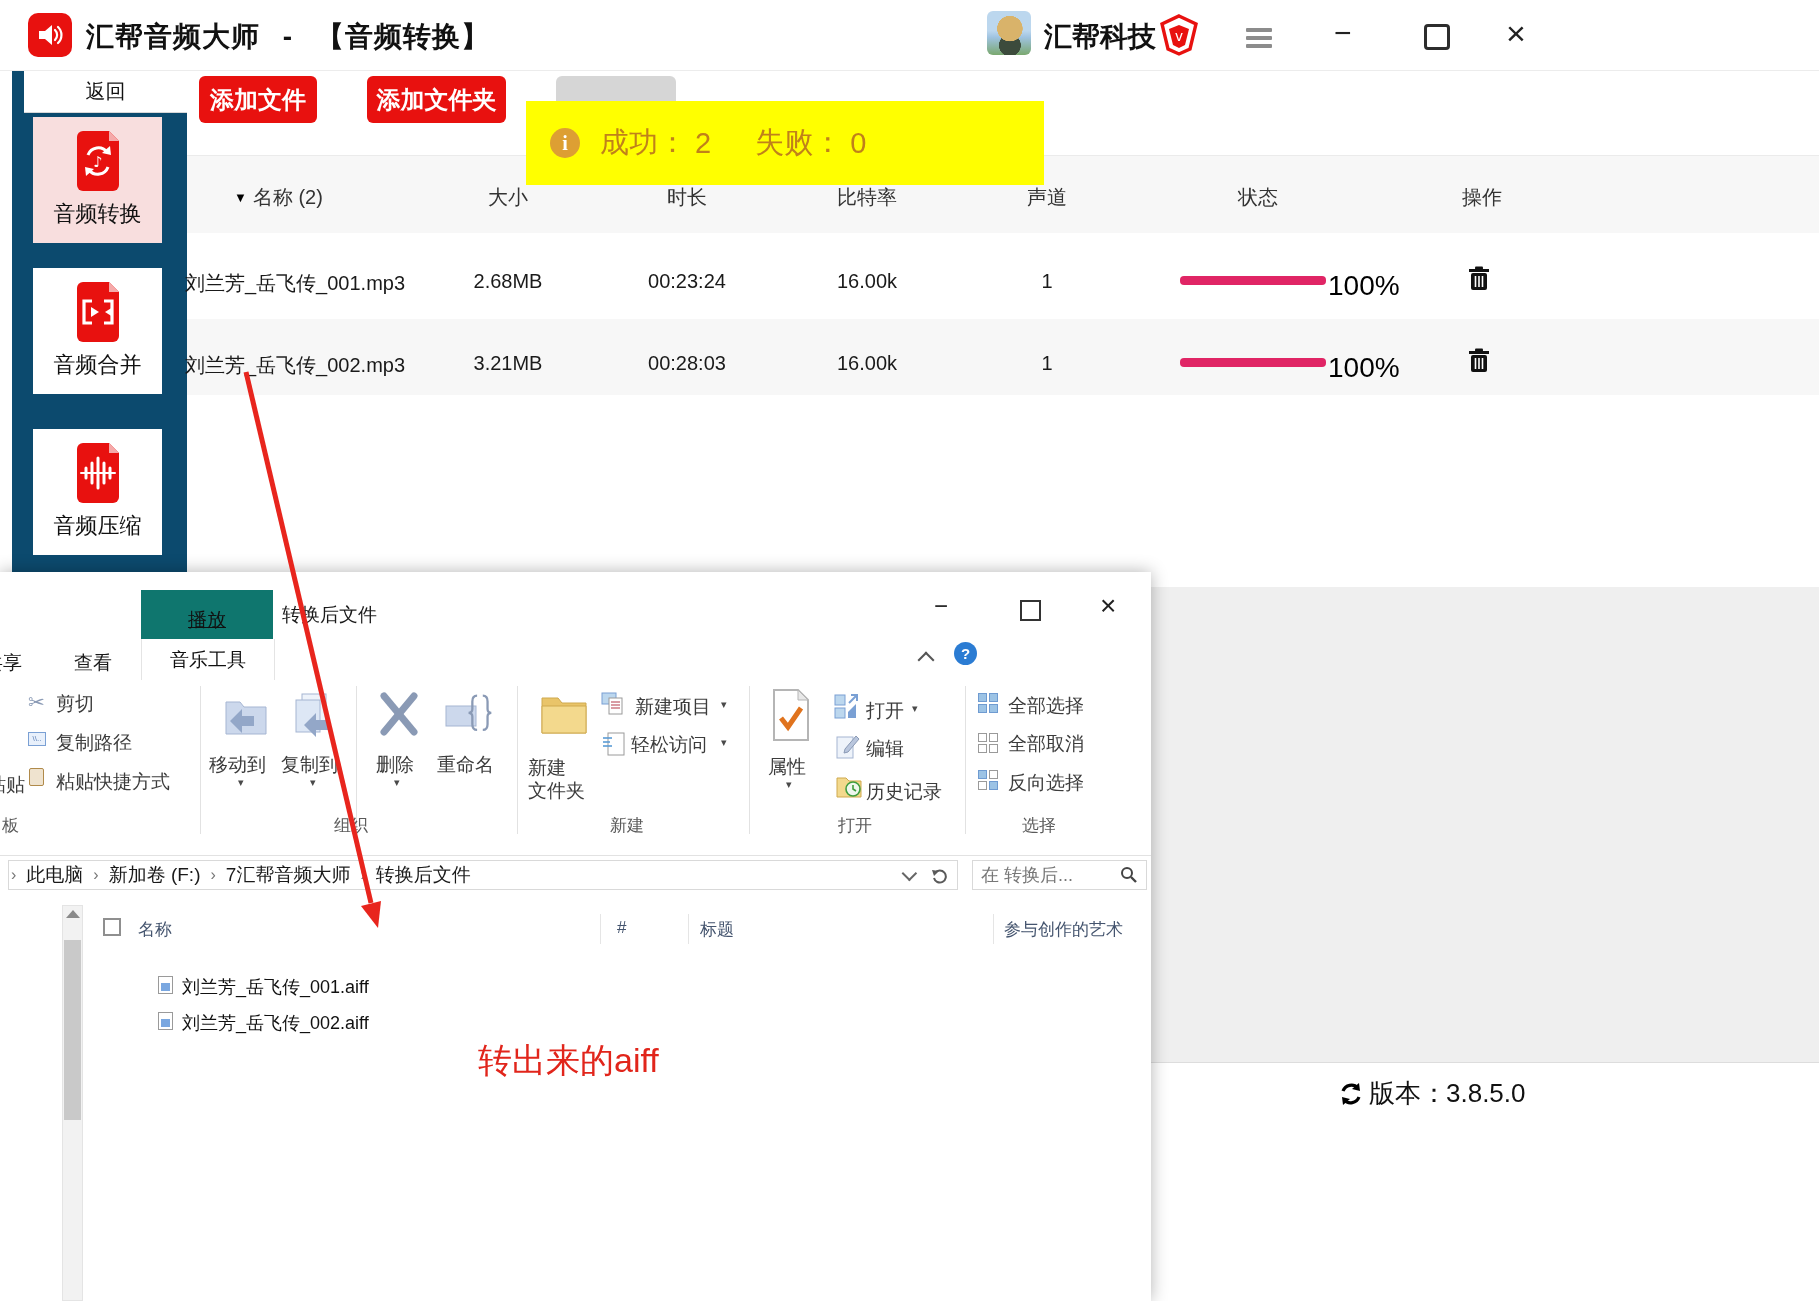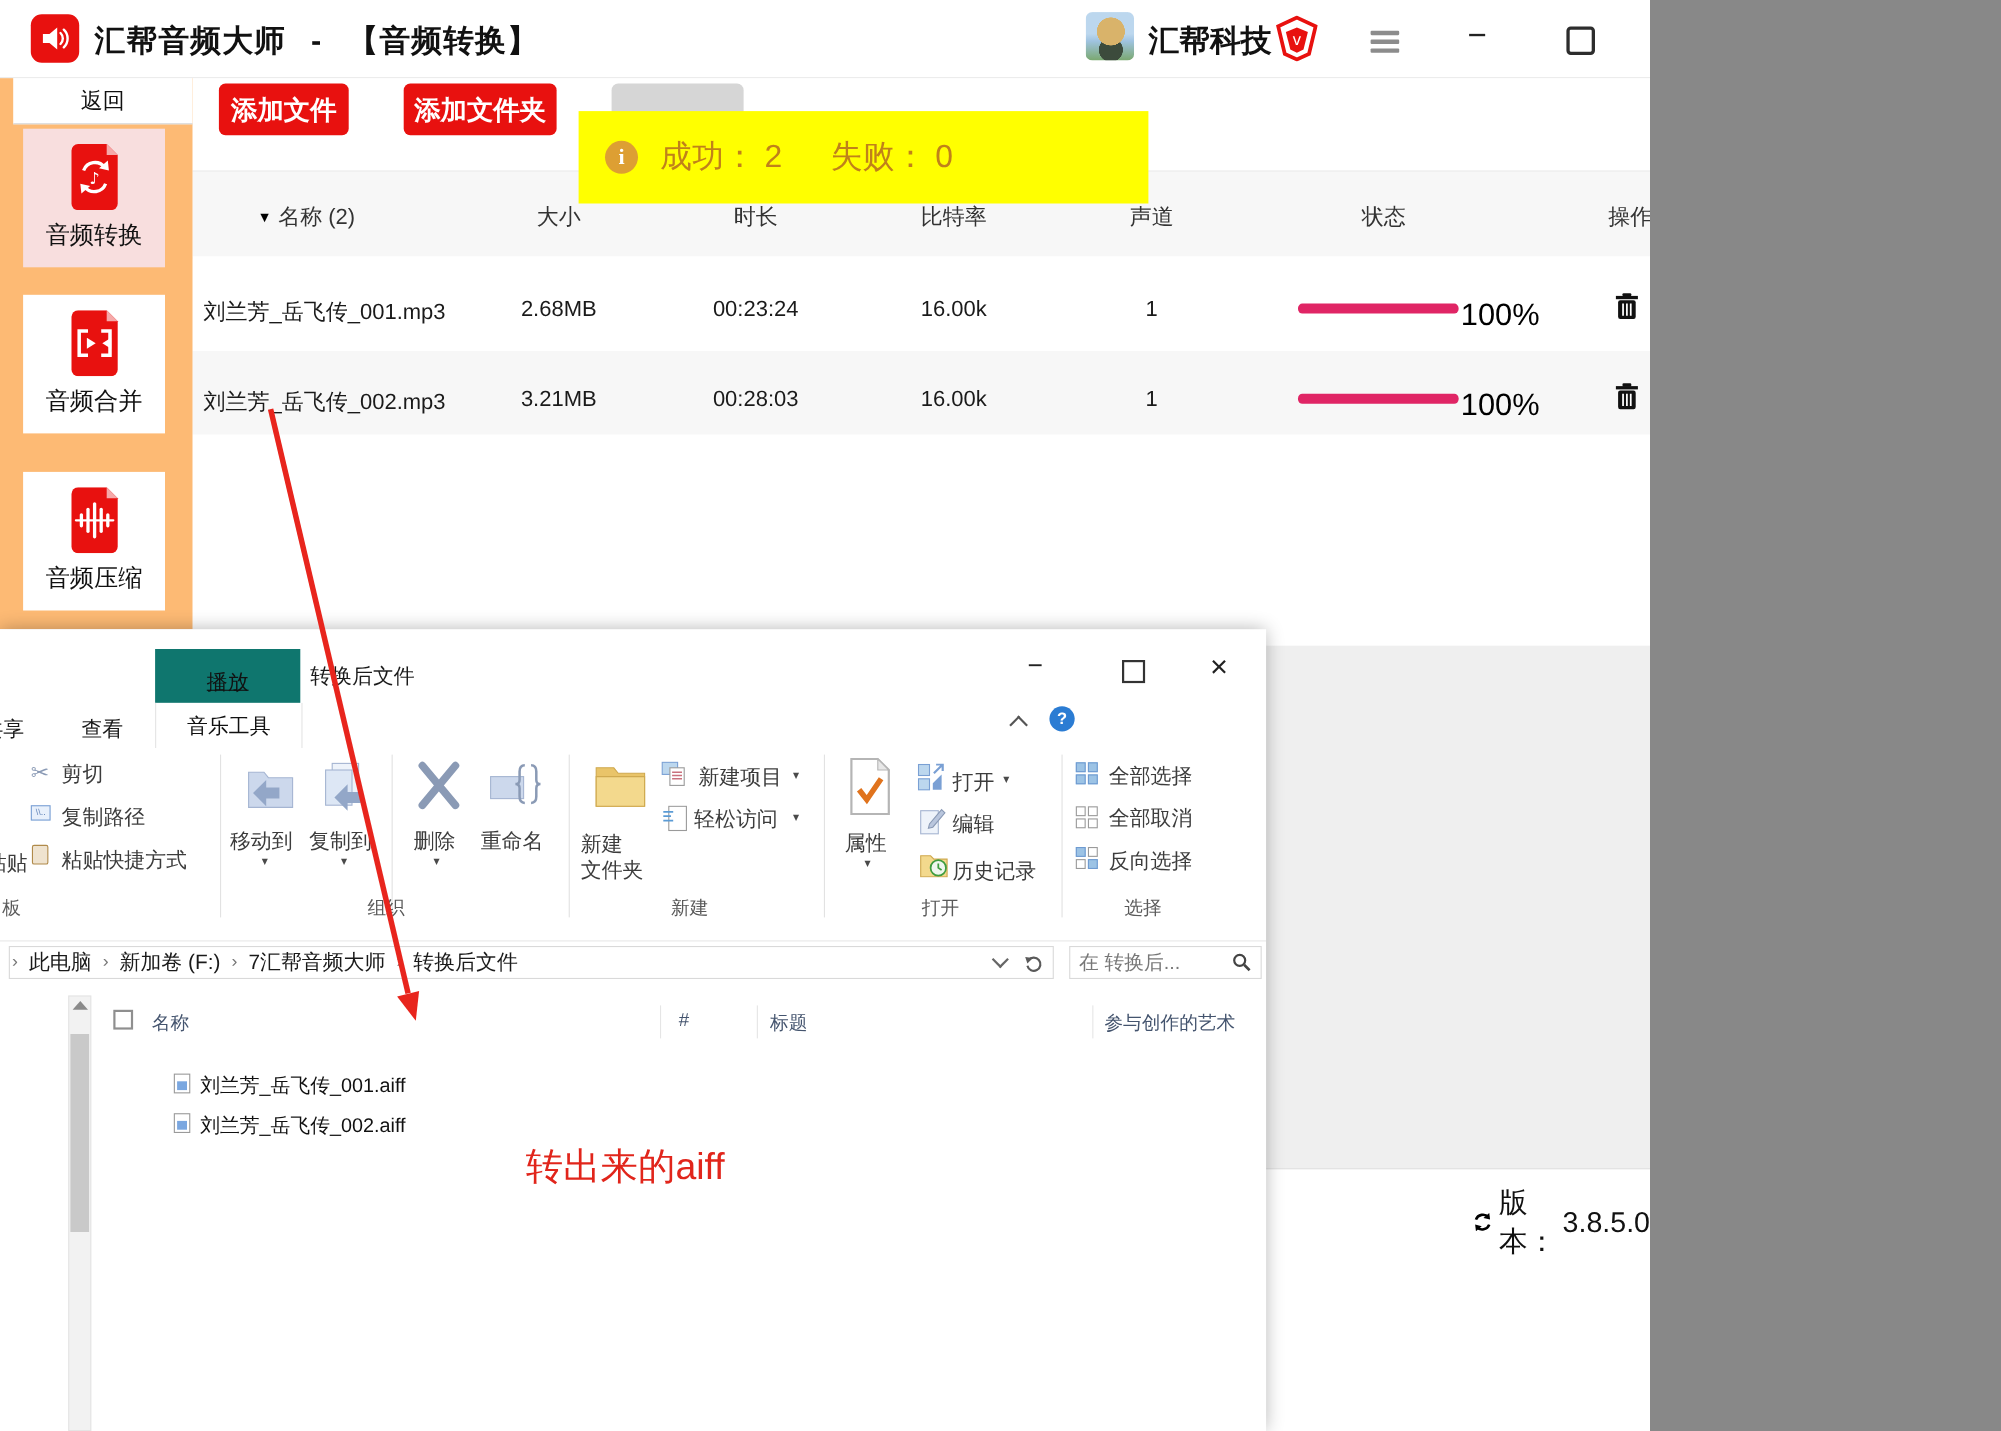--- a/index.html
+++ b/index.html
@@ -1,34 +1,34 @@
 <!DOCTYPE html>
 <html><head>
 <meta charset="utf-8">
 <style>
   html,body{margin:0;padding:0;background:#888;}
-  .stage{position:relative;width:1500px;height:1301px;background:#fff;overflow:hidden;
+  .stage{position:relative;width:1819px;height:1301px;background:#fff;overflow:hidden;
          font-family:"Liberation Sans","DejaVu Sans",sans-serif;color:#111;}
   .ab{position:absolute;}
   
   .titlebar{left:0;top:0;width:1819px;height:70px;background:#fff;border-bottom:1px solid #ececec;z-index:20;}
   .appicon{left:28px;top:13px;width:44px;height:44px;background:#e8110f;border-radius:10px;
            display:flex;align-items:center;justify-content:center;}
   .apptitle{left:86px;top:18px;font-size:28px;font-weight:bold;letter-spacing:1px;}
   .brand{left:1044px;top:18px;font-size:28px;font-weight:bold;}
   .avatar{left:987px;top:11px;width:44px;height:44px;border-radius:6px;
           background:
             radial-gradient(circle at 52% 40%, #d9b36a 0 36%, rgba(0,0,0,0) 37%),
             radial-gradient(circle at 52% 78%, #3c4b3c 0 26%, rgba(0,0,0,0) 27%),
             linear-gradient(#bcd7ee 0 45%, #9fc3e0 60%, #7aa86f);}
   .hamburger span{display:block;width:26px;height:4px;background:#8c8c8c;margin:4px 0;border-radius:1px;}
   .winbtn{font-size:30px;color:#222;line-height:30px;}
   .maxbox{width:20px;height:20px;border:3px solid #2d2d2d;border-radius:4px;}
   
-  .sidebar{left:0;top:70px;width:175px;height:502px;background:#fdba74;z-index:5;}
+  .sidebar{left:12px;top:70px;width:175px;height:502px;background:#0c4a6e;z-index:5;}
   .backbtn{left:12px;top:0px;width:163px;height:42px;background:#fff;border-bottom:1px solid #d8d8d8;
            font-size:20px;display:flex;align-items:center;justify-content:center;}
   .navcard{left:21px;width:129px;height:126px;background:#fff;display:flex;flex-direction:column;
            align-items:center;justify-content:center;gap:8px;font-size:22px;}
   .navcard.active{background:#f8dede;}
   
   .toolbtn{background:#e8110f;color:#fff;font-weight:bold;font-size:24px;border-radius:6px;
            display:flex;align-items:center;justify-content:center;z-index:8;}
   .hiddenbtn{left:556px;top:76px;width:120px;height:34px;background:#d6d6d6;border-radius:6px;z-index:6;}
   .toast{left:526px;top:101px;width:518px;height:84px;background:#ffff00;z-index:30;

